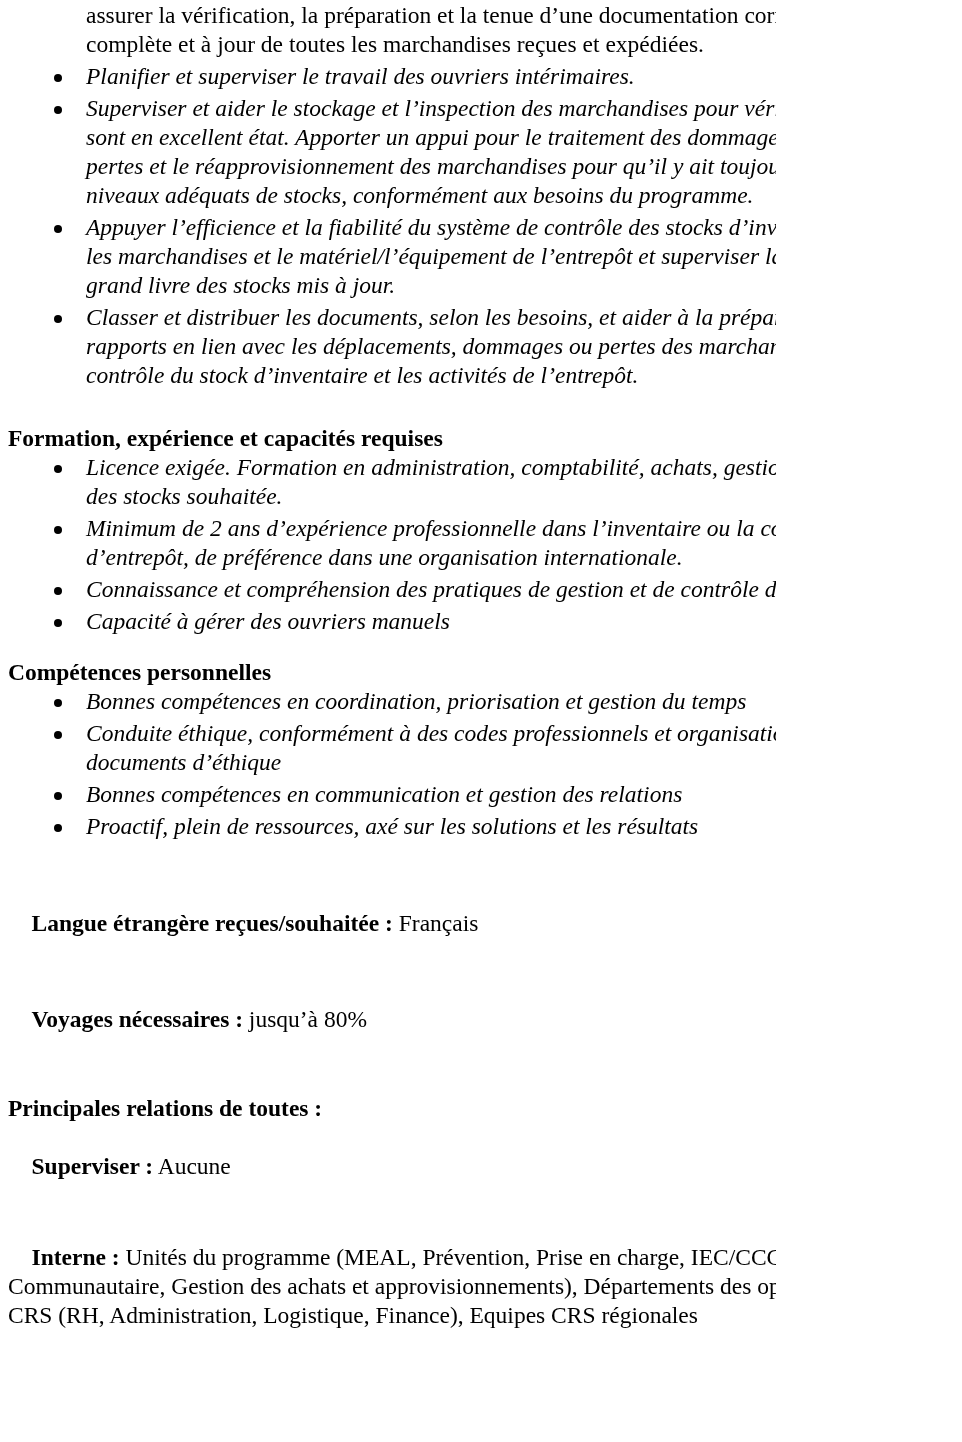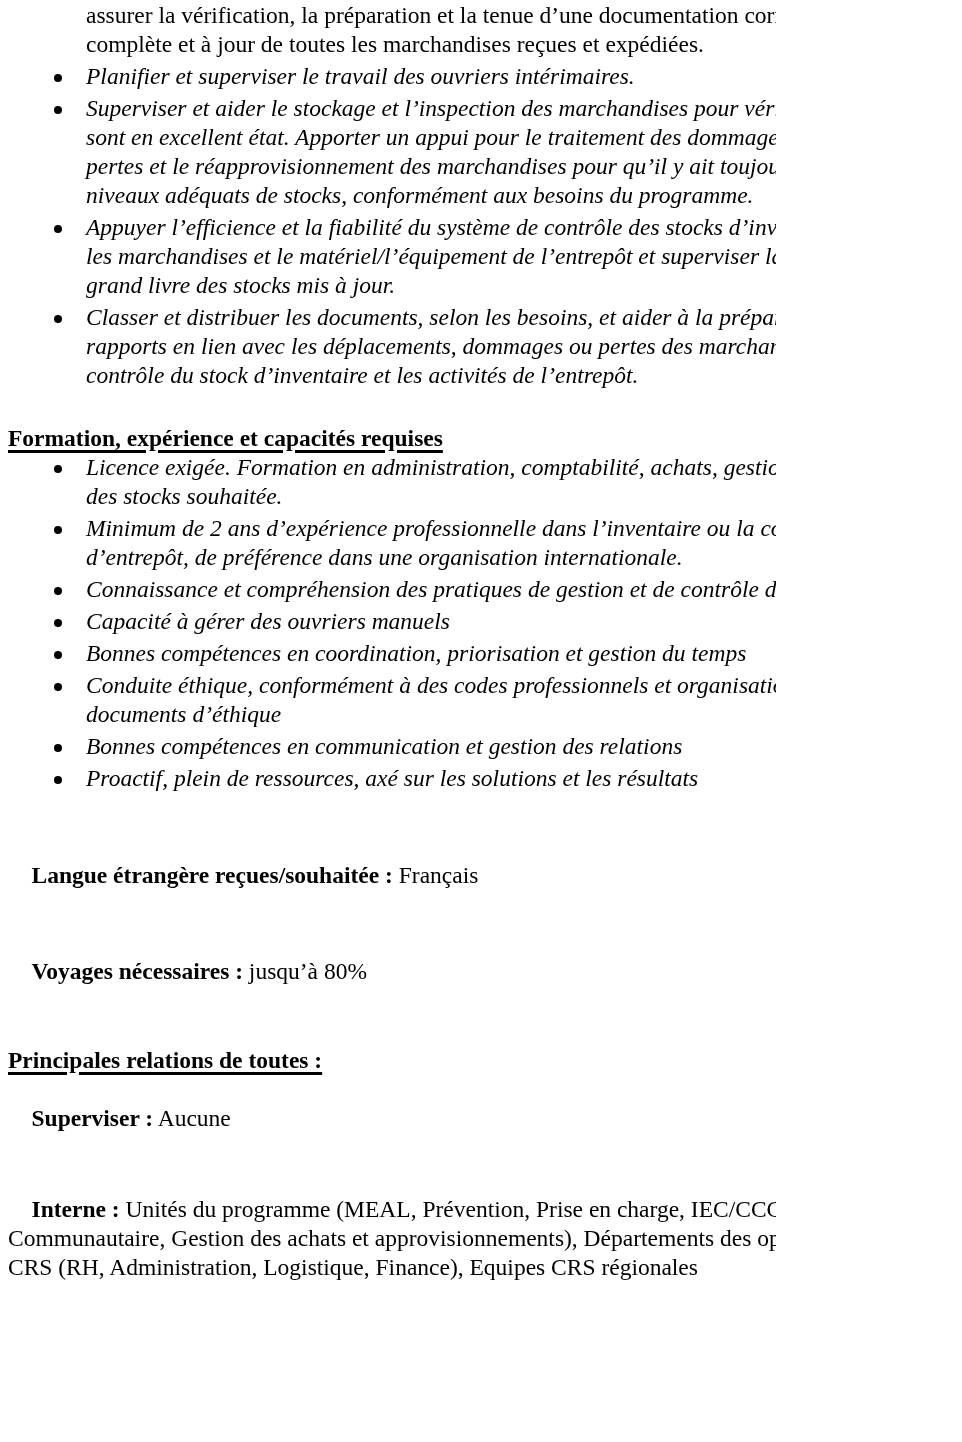--- a/index.html
+++ b/index.html
@@ -22,21 +22,21 @@
   .bullet {
     position: absolute;
     left: 46px;
     top: 12px;
     width: 8px;
     height: 8px;
     border-radius: 50%;
     background: #000000;
   }
   .h { font-weight: bold; }
-  .u { text-decoration: underline; text-decoration-thickness: 2.5px; text-underline-offset: 4px; }
+  .u { text-decoration-thickness: 2.5px; text-underline-offset: 4px; }
   .b { font-weight: bold; }
   .kv { }
   #h-formation   { margin-top: 34px; }
   #h-comp-pers   { margin-top: 22px; }
   #p-langue      { margin-top: 39px; }
   #p-voyages     { margin-top: 9px; }
   #h-relations   { margin-top: 31px; }
   #p-interne     { margin-top: 4px; }
 </style>
 </head>
@@ -89,20 +89,21 @@
     <div class="li">
       <span class="bullet"></span>
       <div class="pre">Connaissance et compréhension des pratiques de gestion et de contrôle d’inventaire.</div>
     </div>
     <div class="li">
       <span class="bullet"></span>
       <div class="pre">Capacité à gérer des ouvriers manuels</div>
     </div>
   </div>
 
+  <div id="h-comp-pers" class="h pre">Compétences personnelles</div>
 
   <div>
     <div class="li">
       <span class="bullet"></span>
       <div class="pre">Bonnes compétences en coordination, priorisation et gestion du temps</div>
     </div>
     <div class="li">
       <span class="bullet"></span>
       <div class="pre">Conduite éthique, conformément à des codes professionnels et organisationnels
 documents d’éthique</div>

